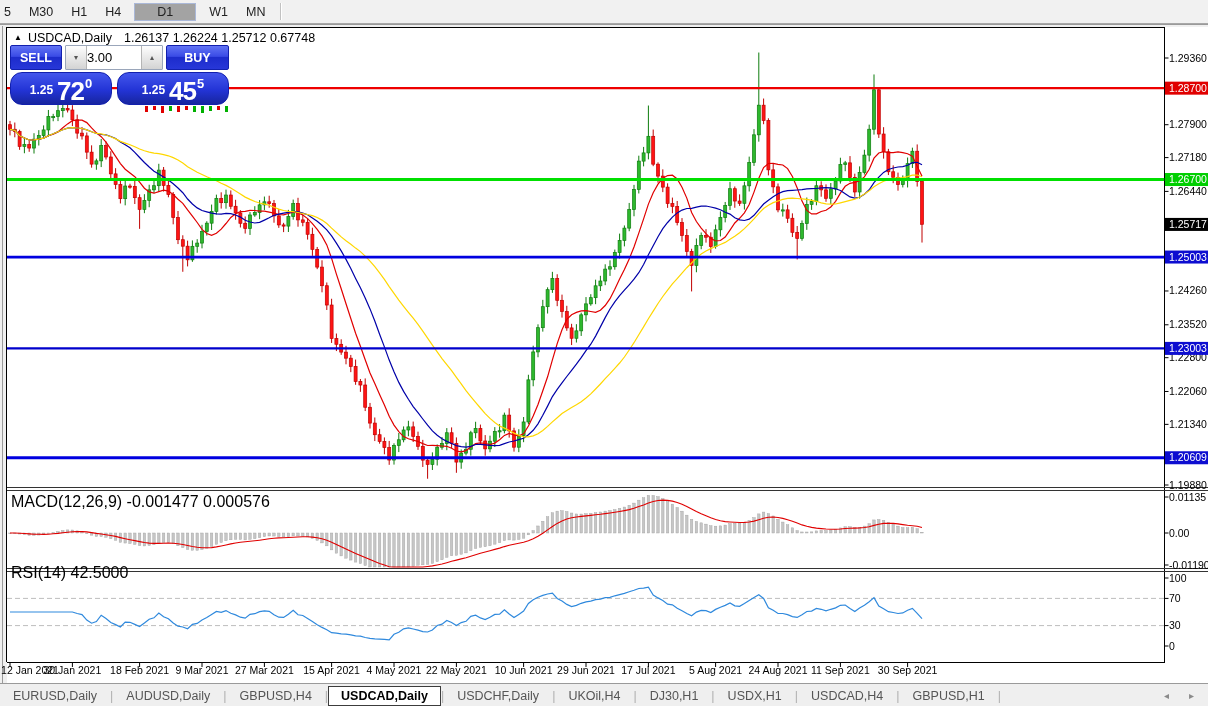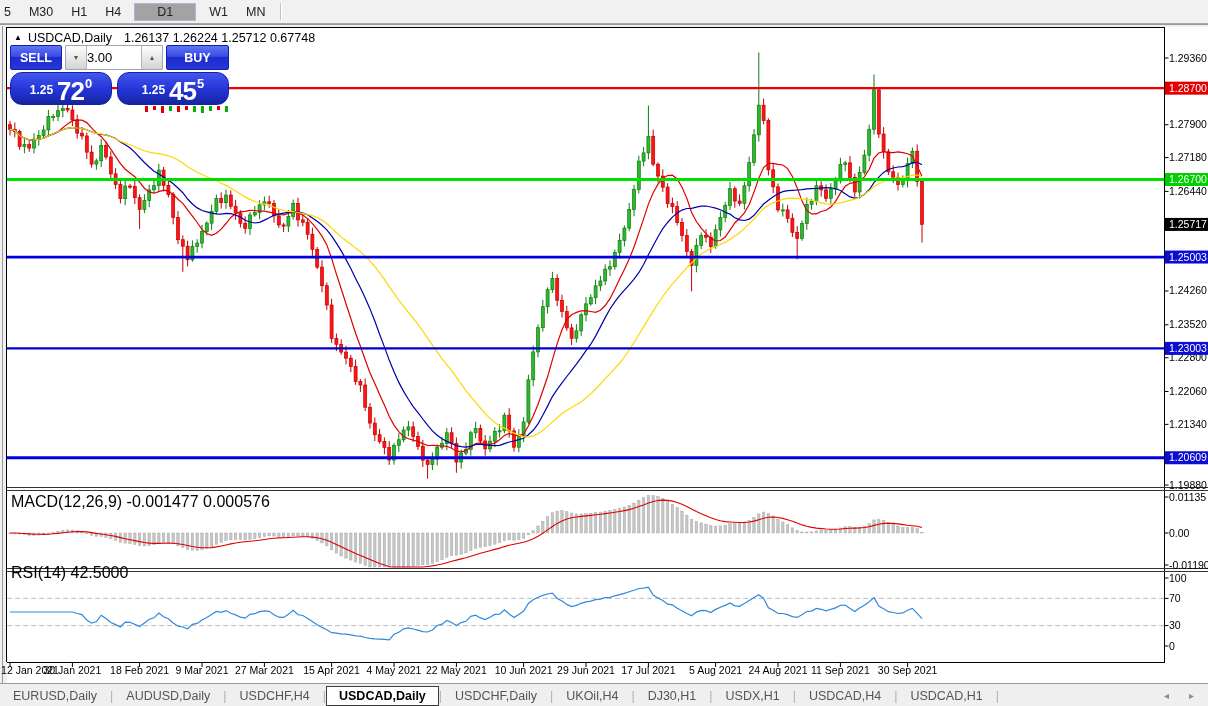--- a/index.html
+++ b/index.html
@@ -833,33 +833,33 @@
   </div>
 
 <div class="ind-label ind-macd">MACD(12,26,9) -0.001477 0.000576</div>
 <div class="ind-label ind-rsi">RSI(14) 42.5000</div>
 
 <div class="tabbar" id="tab-bar">
     <span class="tab">EURUSD,Daily</span>
     <span class="tab-div">|</span>
     <span class="tab">AUDUSD,Daily</span>
     <span class="tab-div">|</span>
-    <span class="tab">USDCHF,H4</span>
+    <span class="tab">GBPUSD,H4</span>
     <span class="tab-div">|</span>
     <span class="tab active">USDCAD,Daily</span>
     <span class="tab-div">|</span>
     <span class="tab">USDCHF,Daily</span>
     <span class="tab-div">|</span>
     <span class="tab">UKOil,H4</span>
     <span class="tab-div">|</span>
     <span class="tab">DJ30,H1</span>
     <span class="tab-div">|</span>
     <span class="tab">USDX,H1</span>
     <span class="tab-div">|</span>
     <span class="tab">USDCAD,H4</span>
     <span class="tab-div">|</span>
-    <span class="tab">USDCAD,H1</span>
+    <span class="tab">GBPUSD,H1</span>
     <span class="tab-div">|</span>
     <span class="tab-nav">
       <span>◂</span>
       <span>▸</span>
     </span>
   </div>
 
 </body></html>

